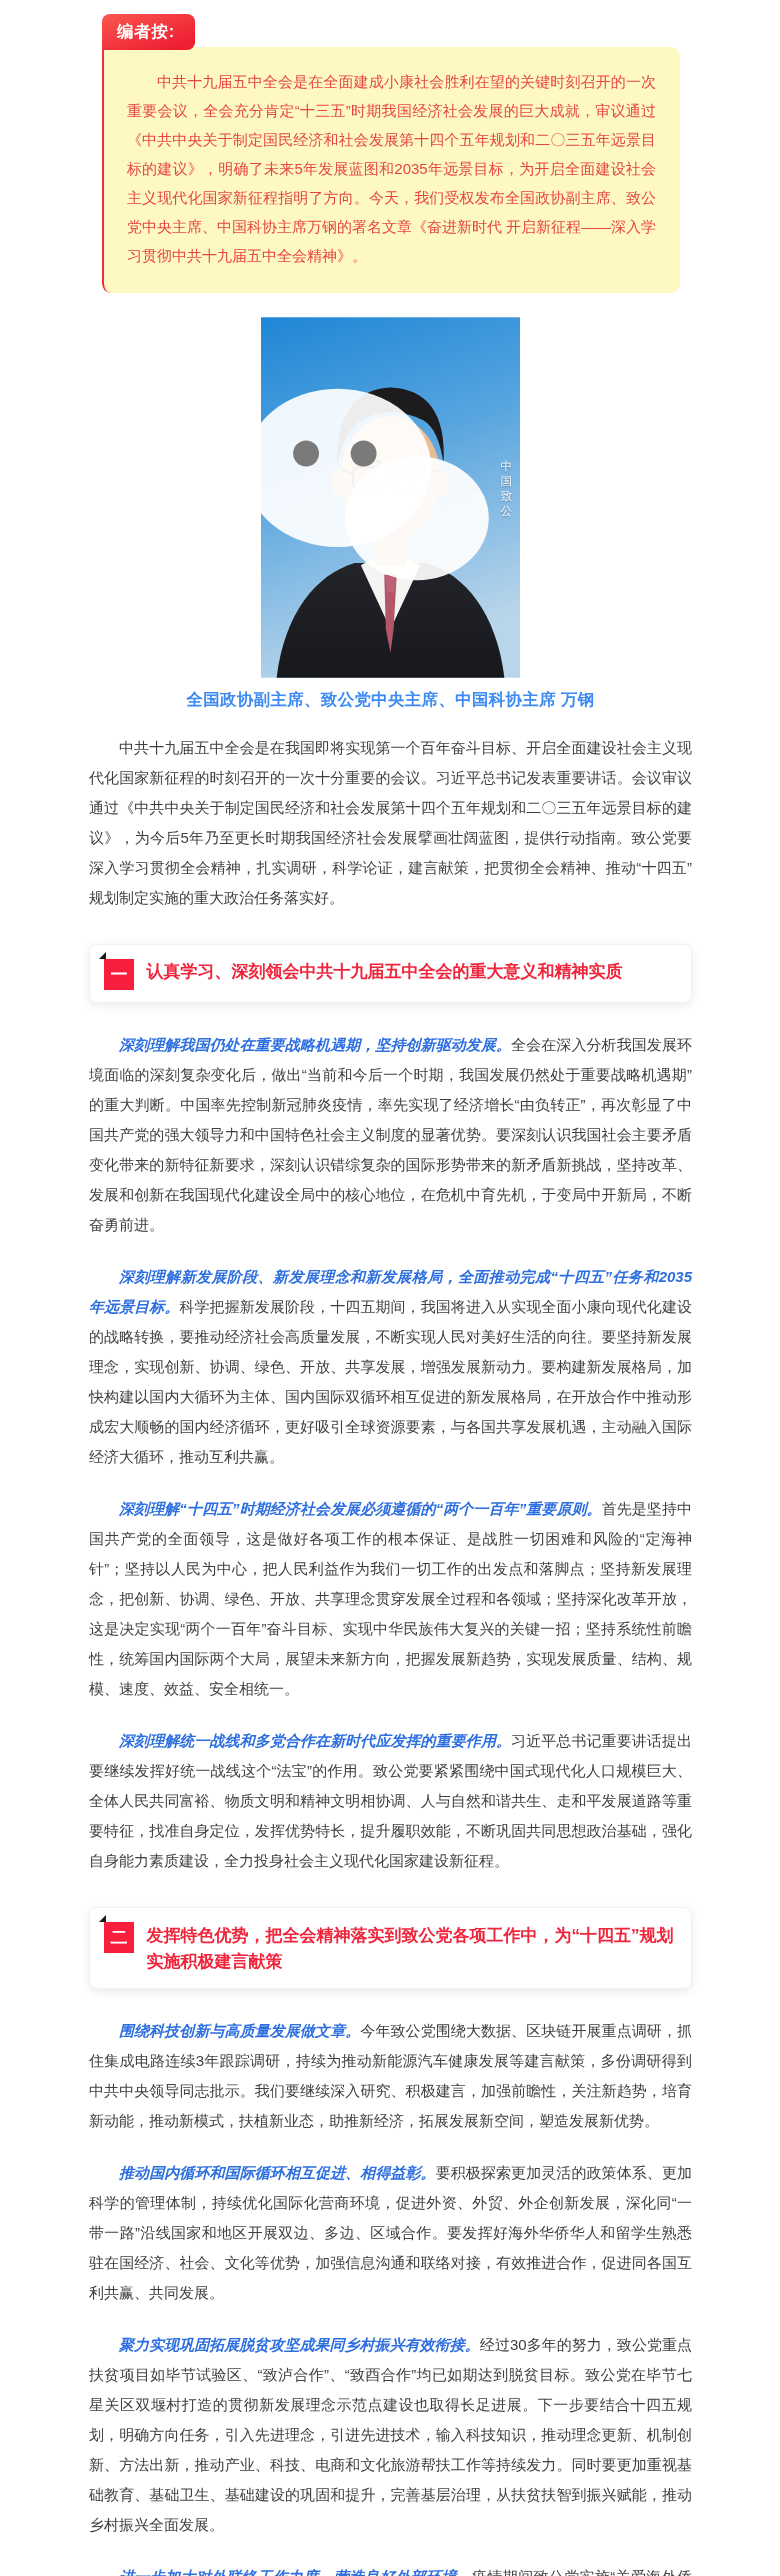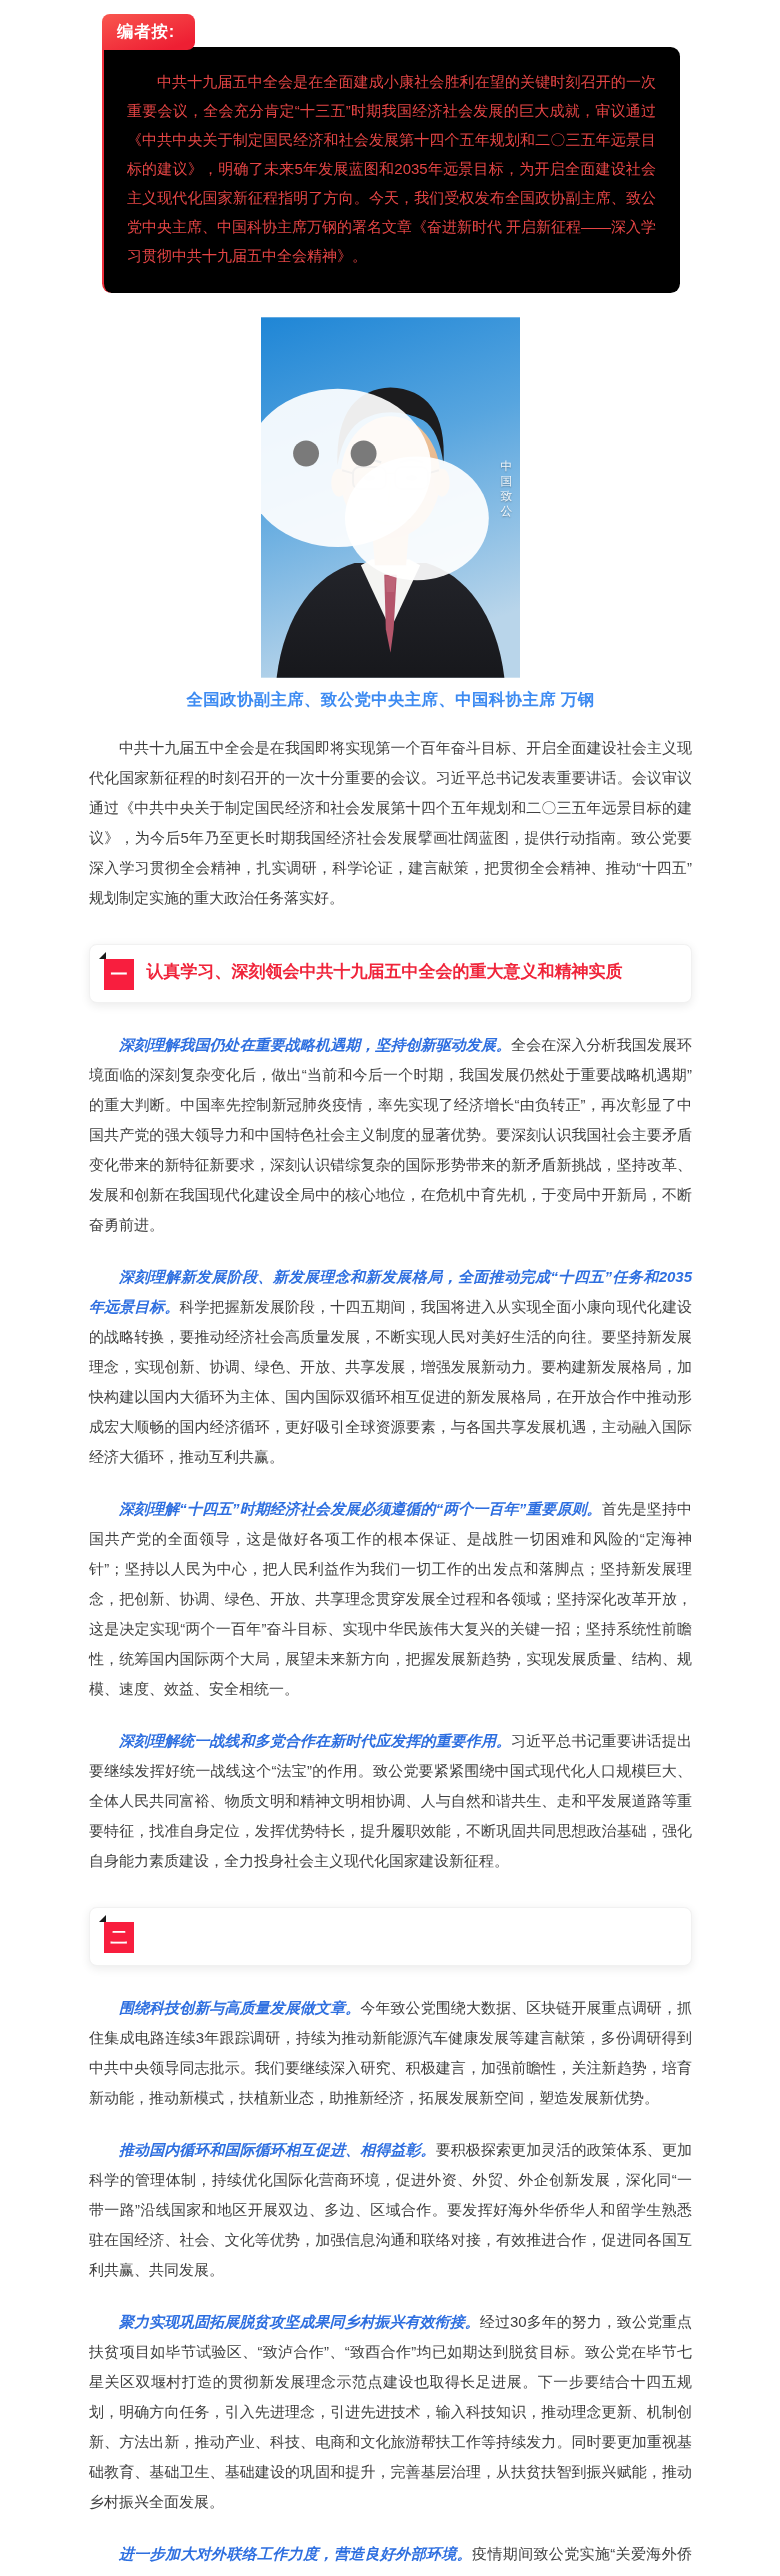--- a/index.html
+++ b/index.html
@@ -19,21 +19,21 @@
     color: #fff;
     font-size: 16.4px;
     font-weight: bold;
     padding: 7px 20px 7px 15.6px;
     border-radius: 7.8px 7.8px 7.8px 0;
     position: relative;
     z-index: 2;
     letter-spacing: 0.8px;
   }
   .editor-note-box {
-    background: #000000;
+    background: #fef9c3;
     border-left: 2.3px solid #ef2f3c;
     border-radius: 0 9.4px 9.4px 9.4px;
     margin-top: -3.1px;
     padding: 20px 23.4px 23.4px 23.4px;
   }
   .editor-note-text {
     color: #e64545;
     font-size: 15px;
     line-height: 29px;
     text-indent: 2em;
@@ -214,20 +214,21 @@
 
     <p class="body-para"><span class="lead">深刻理解“十四五”时期经济社会发展必须遵循的“两个一百年”重要原则。</span><span>首先是坚持中国共产党的全面领导，这是做好各项工作的根本保证、是战胜一切困难和风险的“定海神针”；坚持以人民为中心，把人民利益作为我们一切工作的出发点和落脚点；坚持新发展理念，把创新、协调、绿色、开放、共享理念贯穿发展全过程和各领域；坚持深化改革开放，这是决定实现“两个一百年”奋斗目标、实现中华民族伟大复兴的关键一招；坚持系统性前瞻性，统筹国内国际两个大局，展望未来新方向，把握发展新趋势，实现发展质量、结构、规模、速度、效益、安全相统一。</span></p>
 
     <p class="body-para"><span class="lead">深刻理解统一战线和多党合作在新时代应发挥的重要作用。</span><span>习近平总书记重要讲话提出要继续发挥好统一战线这个“法宝”的作用。致公党要紧紧围绕中国式现代化人口规模巨大、全体人民共同富裕、物质文明和精神文明相协调、人与自然和谐共生、走和平发展道路等重要特征，找准自身定位，发挥优势特长，提升履职效能，不断巩固共同思想政治基础，强化自身能力素质建设，全力投身社会主义现代化国家建设新征程。</span></p>
 
     <div class="section-header">
       <div class="badge-wrap">
         <span class="fold"></span>
         <span class="badge">二</span>
       </div>
+      <h2 class="section-title">发挥特色优势，把全会精神落实到致公党各项工作中，为“十四五”规划实施积极建言献策</h2>
     </div>
 
     <p class="body-para"><span class="lead">围绕科技创新与高质量发展做文章。</span><span>今年致公党围绕大数据、区块链开展重点调研，抓住集成电路连续3年跟踪调研，持续为推动新能源汽车健康发展等建言献策，多份调研得到中共中央领导同志批示。我们要继续深入研究、积极建言，加强前瞻性，关注新趋势，培育新动能，推动新模式，扶植新业态，助推新经济，拓展发展新空间，塑造发展新优势。</span></p>
 
     <p class="body-para"><span class="lead">推动国内循环和国际循环相互促进、相得益彰。</span><span>要积极探索更加灵活的政策体系、更加科学的管理体制，持续优化国际化营商环境，促进外资、外贸、外企创新发展，深化同“一带一路”沿线国家和地区开展双边、多边、区域合作。要发挥好海外华侨华人和留学生熟悉驻在国经济、社会、文化等优势，加强信息沟通和联络对接，有效推进合作，促进同各国互利共赢、共同发展。</span></p>
 
     <p class="body-para"><span class="lead">聚力实现巩固拓展脱贫攻坚成果同乡村振兴有效衔接。</span><span>经过30多年的努力，致公党重点扶贫项目如毕节试验区、“致泸合作”、“致酉合作”均已如期达到脱贫目标。致公党在毕节七星关区双堰村打造的贯彻新发展理念示范点建设也取得长足进展。下一步要结合十四五规划，明确方向任务，引入先进理念，引进先进技术，输入科技知识，推动理念更新、机制创新、方法出新，推动产业、科技、电商和文化旅游帮扶工作等持续发力。同时要更加重视基础教育、基础卫生、基础建设的巩固和提升，完善基层治理，从扶贫扶智到振兴赋能，推动乡村振兴全面发展。</span></p>
 
     <p class="body-para"><span class="lead">进一步加大对外联络工作力度，营造良好外部环境。</span><span>疫情期间致公党实施“关爱海外侨胞抗击新冠疫情”等一系列活动，加强联络、相互支持、温暖侨心，充分发挥作为海外统战工作协作机制成员单位的作用，与相关部门团结合作，各项工作得到中共中央领导同志的认可。下一步要继续关注形势发展变化，积极开展安侨、稳侨、暖侨、助侨工作，凝聚人心，深交挚友，携手共度难关。要继续配合有关部门，因势利导，积极回应海外科学家、留学生的愿望和需求，进一步改进、完善和落实好高层次人才引进政策。</span></p>
 

